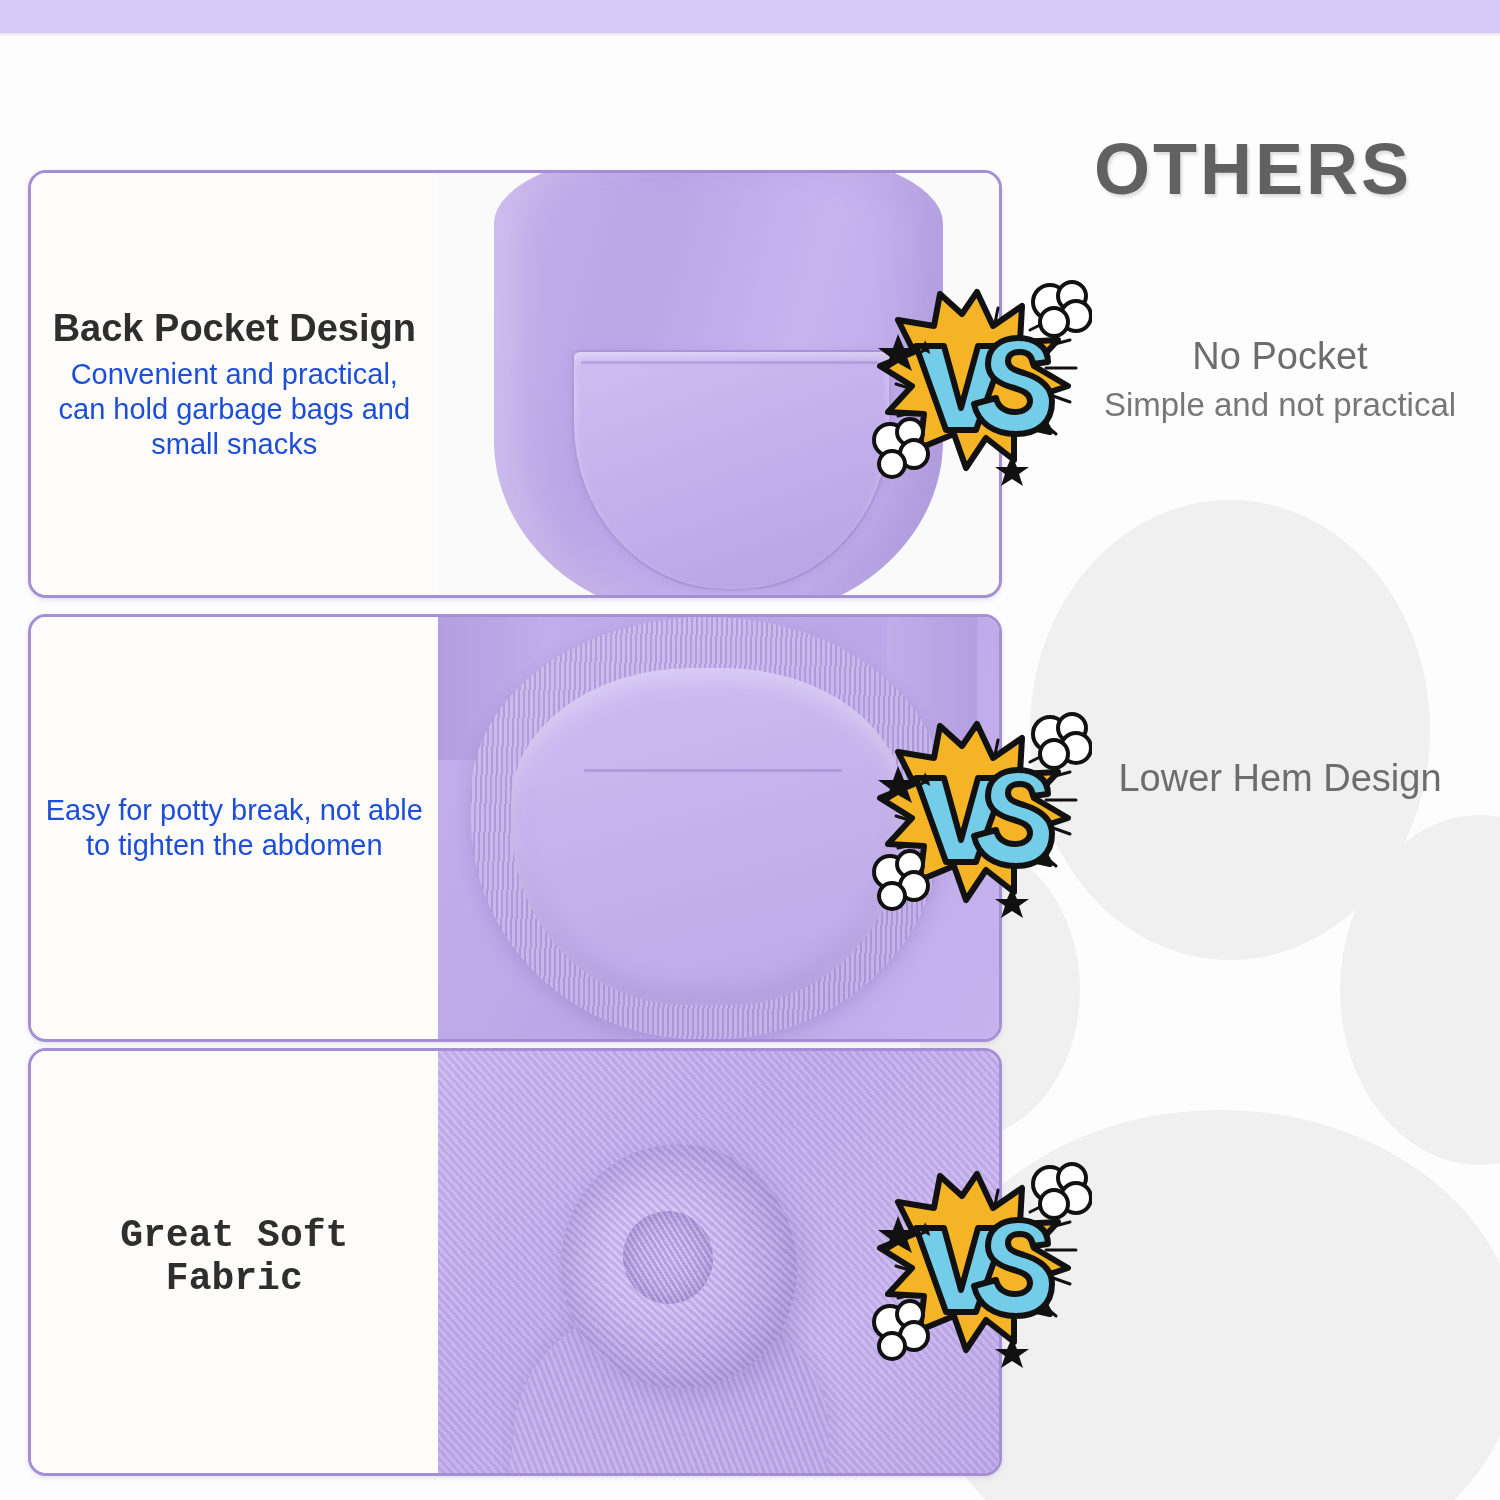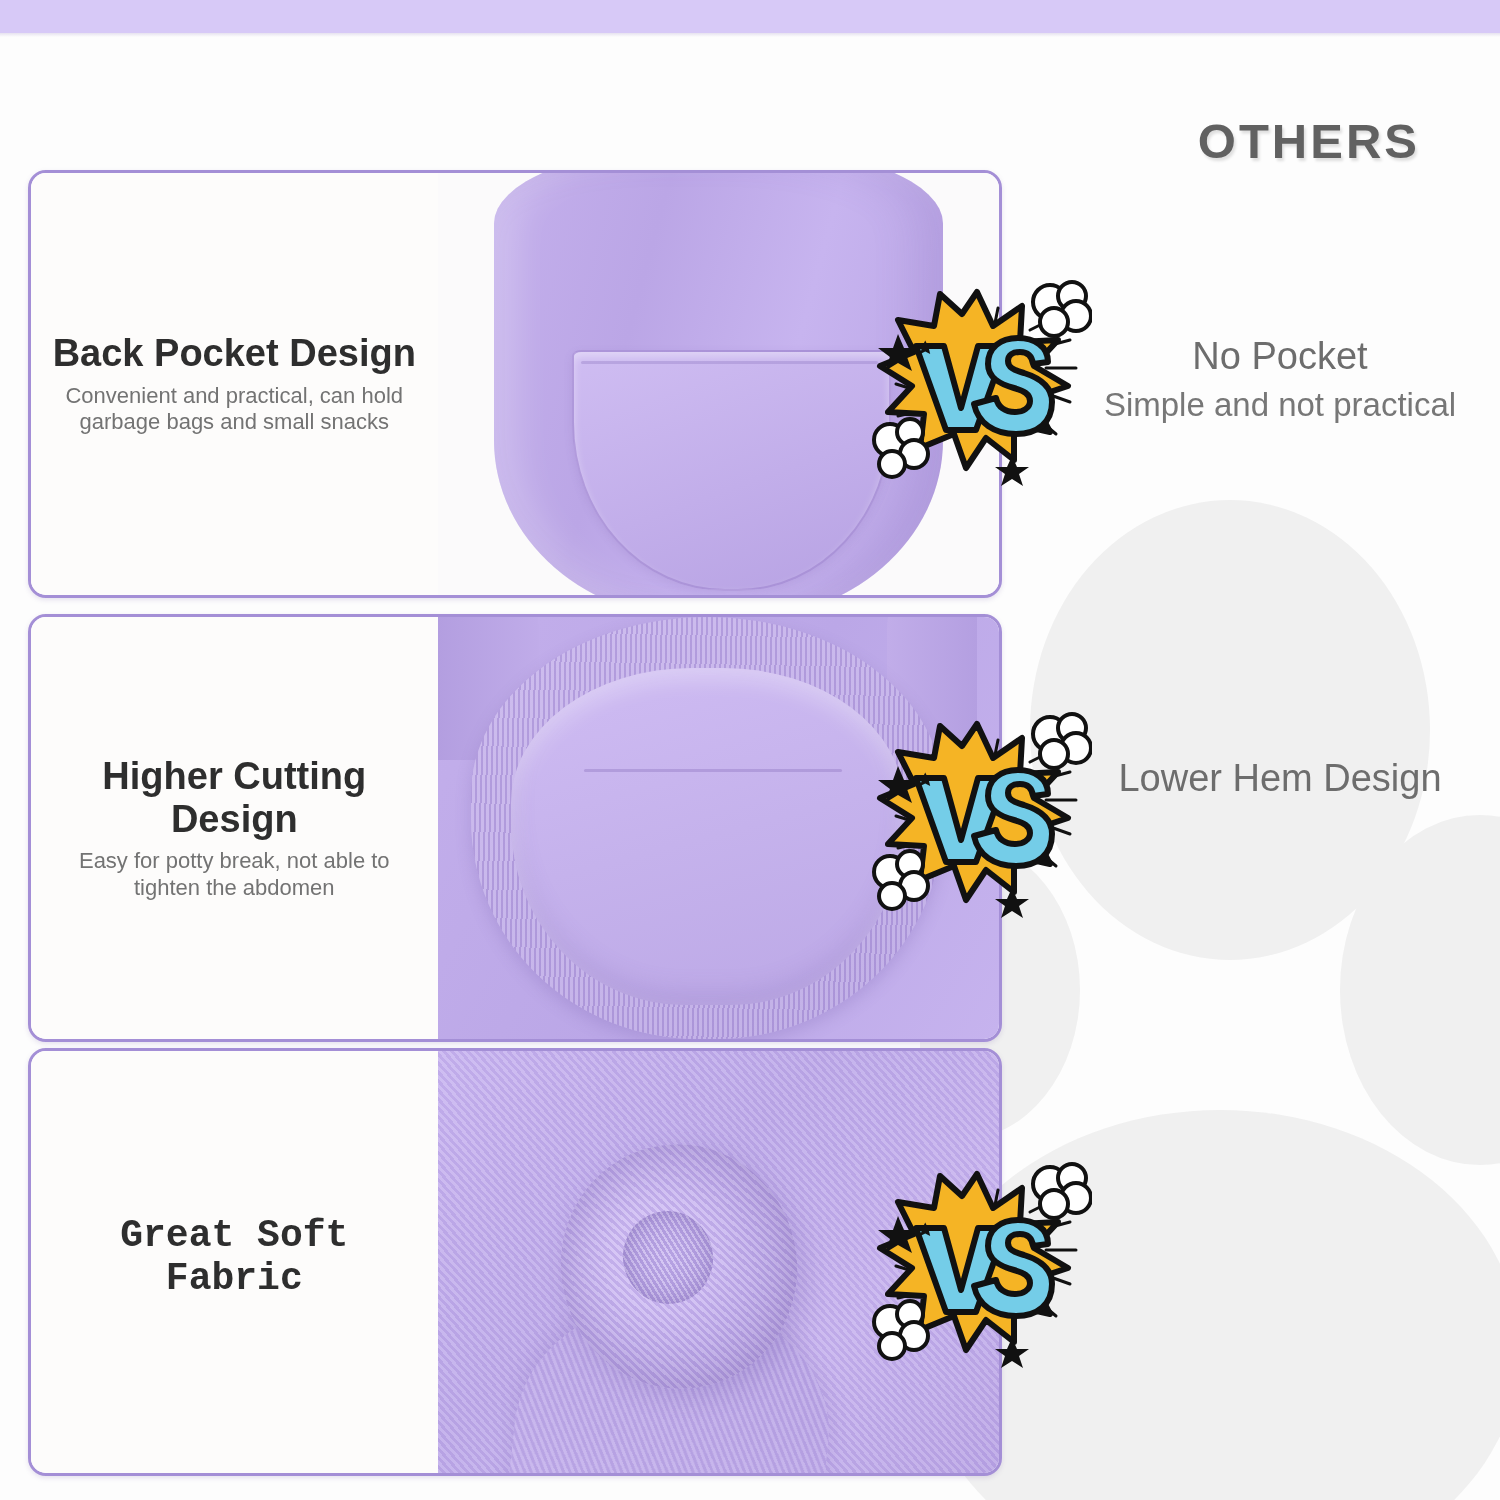--- a/index.html
+++ b/index.html
@@ -28,21 +28,21 @@
   
   .hdr{
     position:absolute;
     font-weight:bold;
     color:#616161;
     letter-spacing:1px;
     text-shadow:2px 3px 3px rgba(0,0,0,.12);
     white-space:nowrap;
   }
   .hdr-ours{left:350px;top:58px;font-size:86px;letter-spacing:4px;}
-  .hdr-others{right:80px;top:80px;font-size:49px;letter-spacing:3px;}
+  .hdr-others{right:88px;top:80px;font-size:72px;letter-spacing:3px;}
 
   
   .card{
     position:absolute;left:28px;width:968px;
     border:3px solid #a48fd6;
     border-radius:18px;
     background:#ffffff;
     box-shadow:0 2px 5px rgba(120,100,170,.18);
     overflow:hidden;
   }
@@ -61,21 +61,21 @@
     background:#fdfcfb;
     position:relative;z-index:3;
   }
   .ph-col{flex:1;position:relative;overflow:hidden;}
 
   .ttl{
     font-size:38px;font-weight:bold;color:#2e2e2e;
     line-height:1.12;margin:0 0 8px 0;
   }
   .sub{
-    font-size:22px;color:#737373;line-height:1.2;margin:0;
+    font-size:29px;color:#1d4ed8;line-height:1.2;margin:0;
   }
 
   
   .oth{
     position:absolute;left:1070px;width:420px;
     text-align:center;
   }
   .oth-ttl{font-size:38px;font-weight:normal;color:#6d6d6d;line-height:1.12;margin:0 0 6px 0;}
   .oth-sub{font-size:33px;color:#777777;line-height:1.2;margin:7px;}
   .oth-1{top:335px;}
@@ -212,21 +212,20 @@
   </div>
 
   <div class="oth oth-1">
     <div class="oth-ttl">No Pocket</div>
     <div class="oth-sub">Simple and not practical</div>
   </div>
 
   <div class="card card-2">
     <div class="card-inner">
       <div class="txt-col">
-        <div class="ttl">Higher Cutting Design</div>
         <div class="sub">Easy for potty break, not able to tighten the abdomen</div>
       </div>
       <div class="ph-col">
         <div class="photo">
           <div class="p2-bg"></div>
           <div class="p2-shoulder-l"></div>
           <div class="p2-shoulder-r"></div>
           <div class="p2-ring"></div>
           <div class="p2-hole"></div>
           <div class="p2-line"></div>

